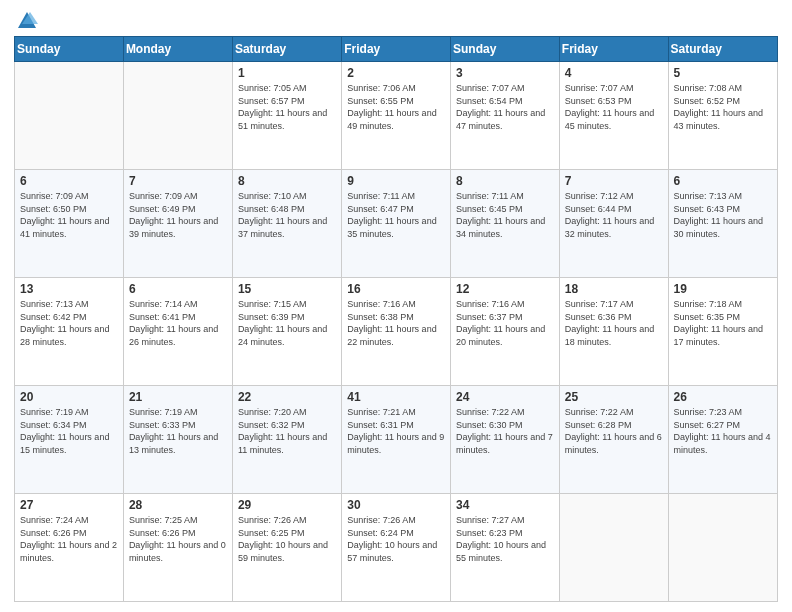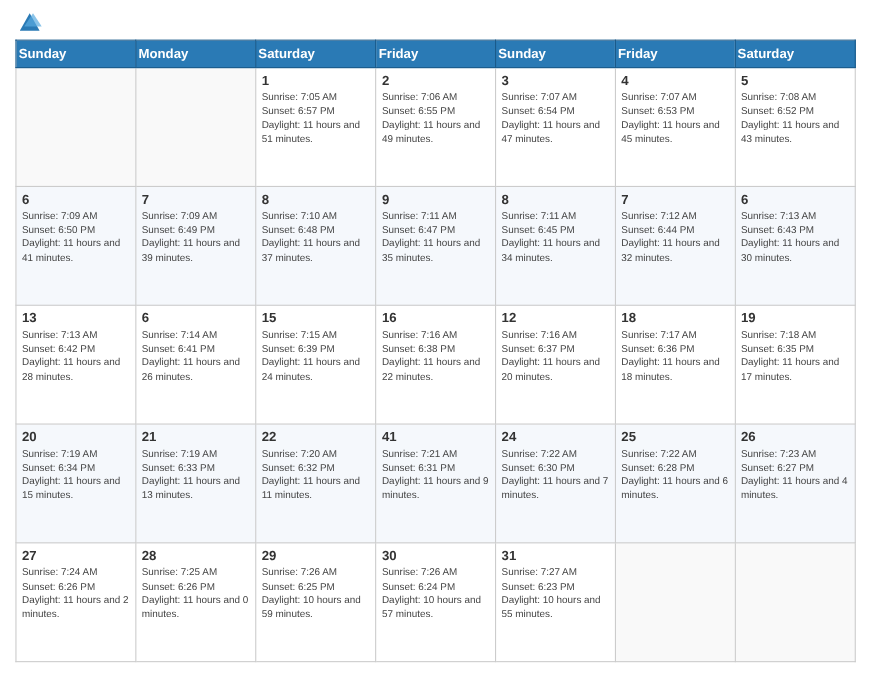--- a/index.html
+++ b/index.html
@@ -262,21 +262,21 @@
           </td>
           <td>
             <span class="day-number">29</span>
             <div class="day-info">Sunrise: 7:26 AM<br>Sunset: 6:25 PM<br>Daylight: 10 hours and 59 minutes.</div>
           </td>
           <td>
             <span class="day-number">30</span>
             <div class="day-info">Sunrise: 7:26 AM<br>Sunset: 6:24 PM<br>Daylight: 10 hours and 57 minutes.</div>
           </td>
           <td>
-            <span class="day-number">31</span>
+            <span class="day-number">34</span>
             <div class="day-info">Sunrise: 7:27 AM<br>Sunset: 6:23 PM<br>Daylight: 10 hours and 55 minutes.</div>
           </td>
           <td class="empty-cell"></td>
           <td class="empty-cell"></td>
         </tr>
       </tbody>
   </table>
 </div>
 
 </body></html>

